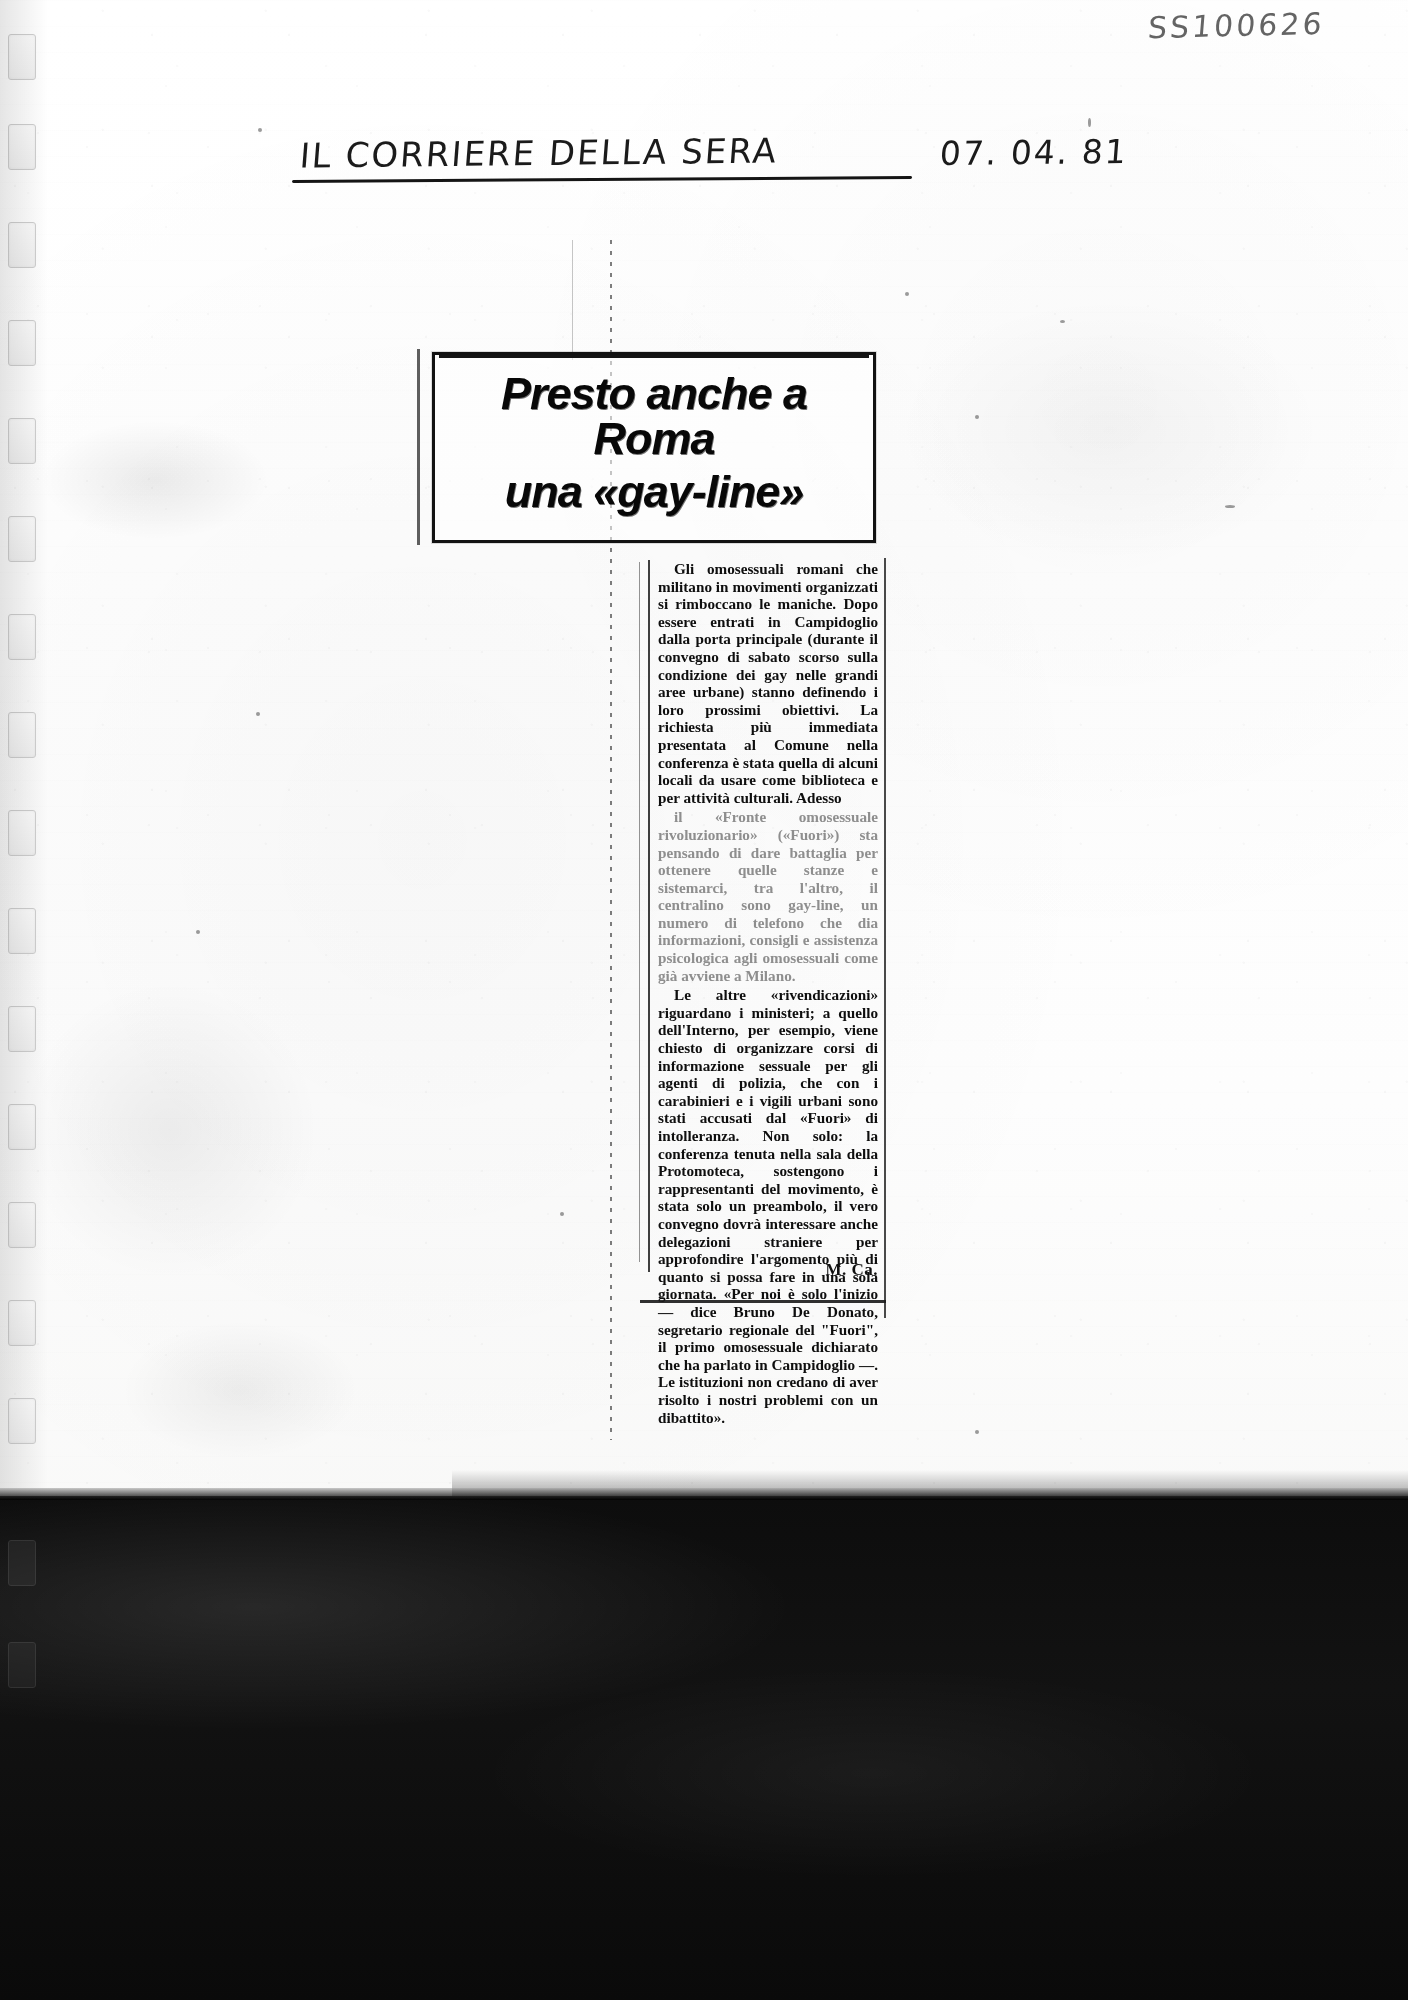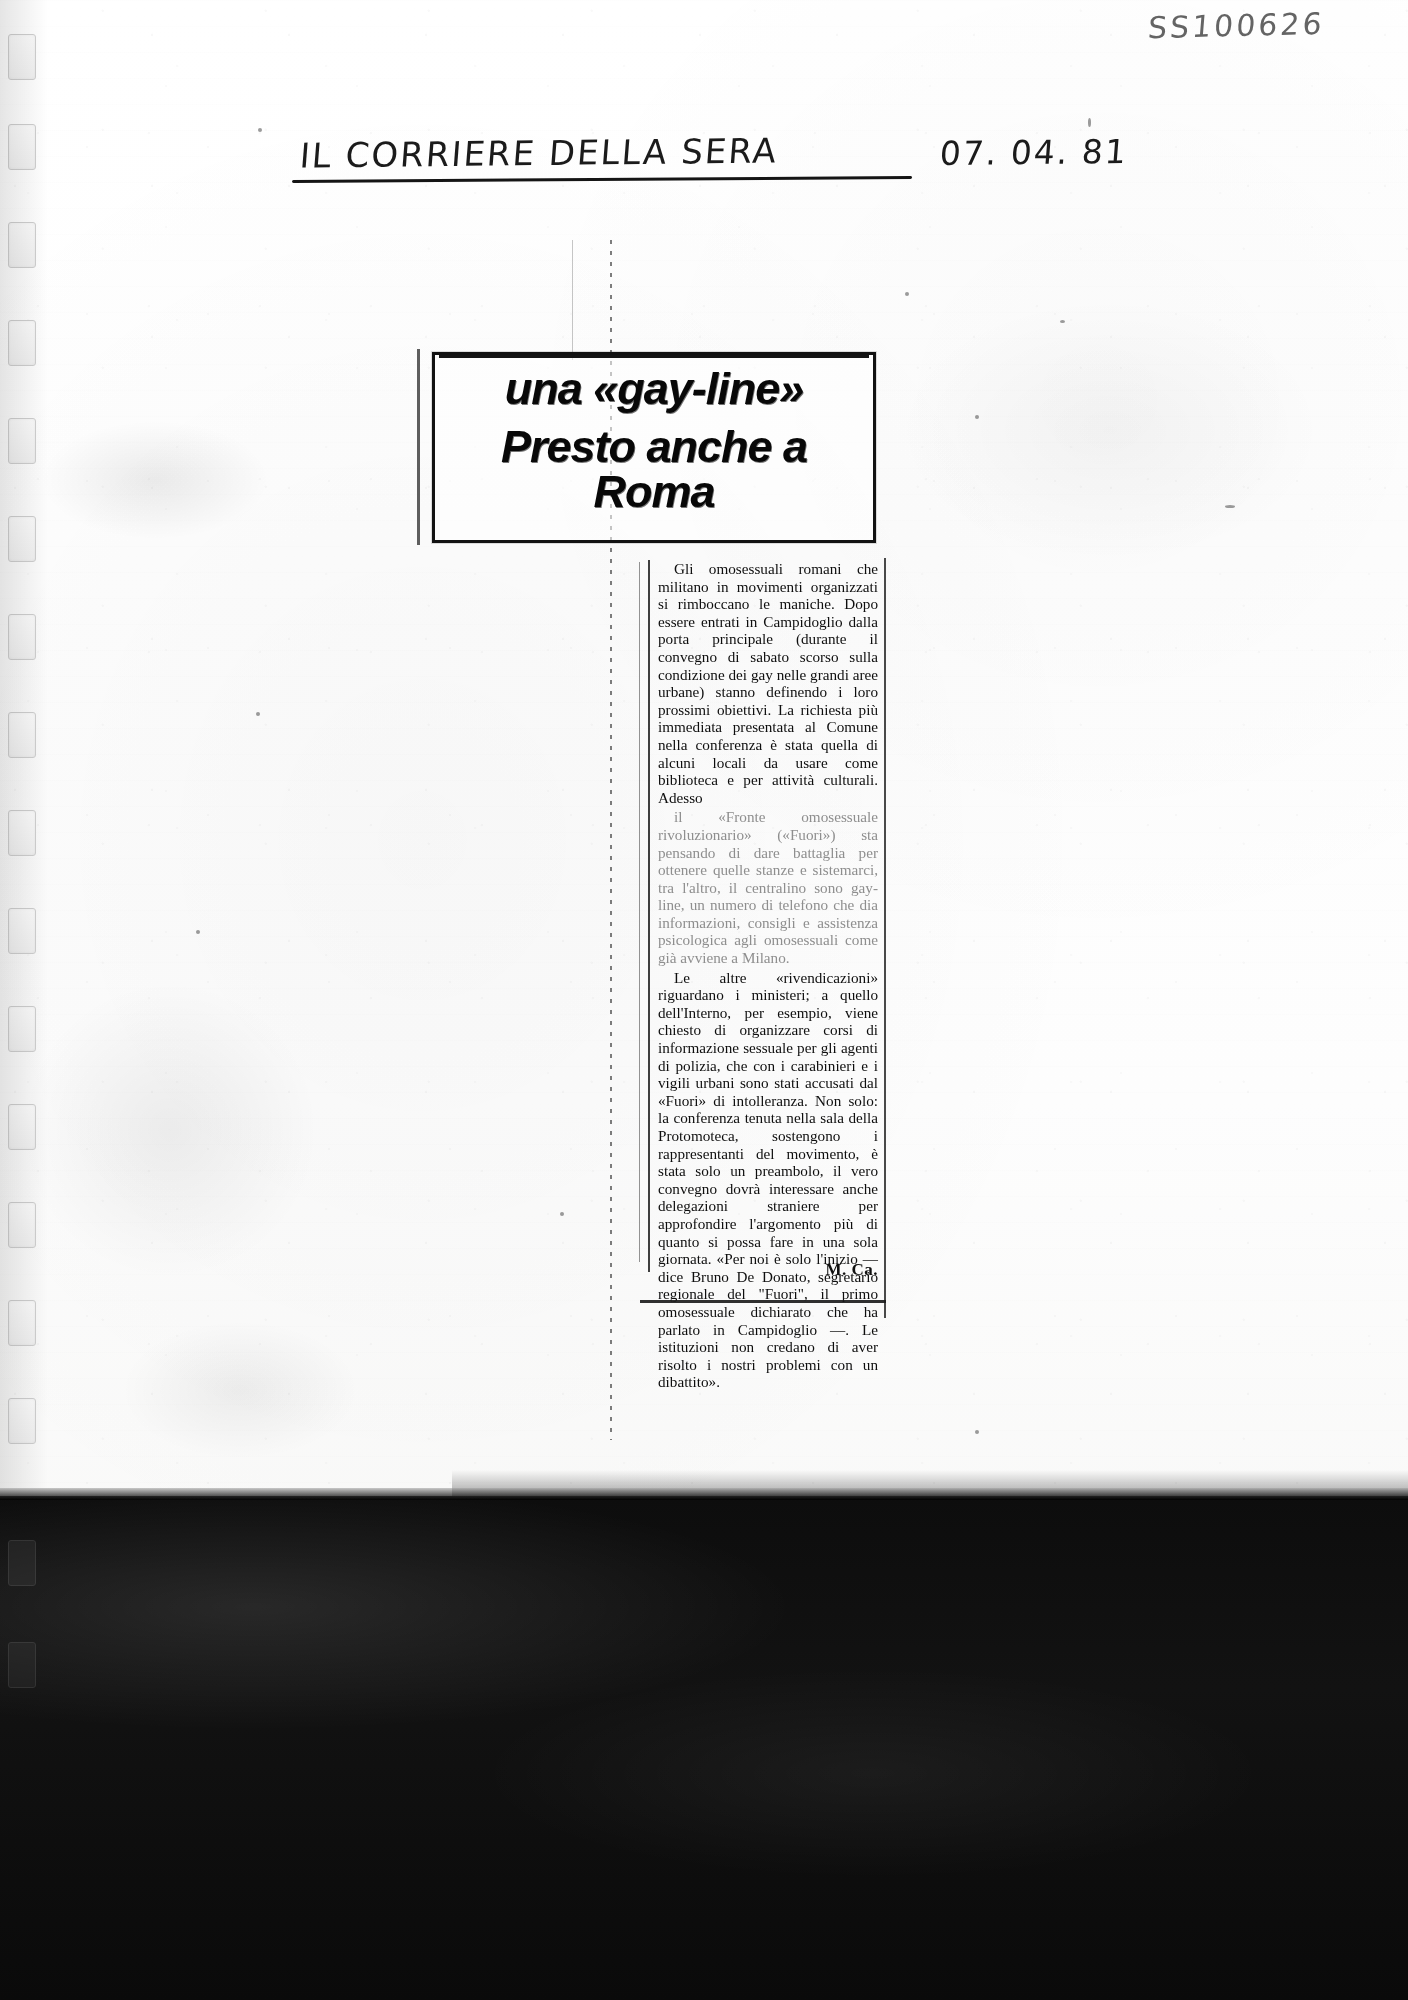--- a/index.html
+++ b/index.html
@@ -131,21 +131,21 @@
     position:absolute;left:236px;top:-2px;width:2px;height:760px;background:#1d1d1d;opacity:.8;
   }
   #body-text{
     position:absolute;left:10px;top:0px;width:224px;
     font-family:"Liberation Serif", serif;
     font-size:15.2px;line-height:17.6px;
     color:#0e0e0e;
     text-align:justify;
     -webkit-font-smoothing:none;
   }
-  #body-text p{margin:0 4px 0 0;text-indent:16px;}
+  #body-text p{margin:0 4px 0 0;text-indent:16px;font-weight:bold;}
   #body-text p + p{margin-top:2px;}
   .faded{color:#8e8e8e;}
   #byline{
     position:absolute;right:8px;top:700px;
     font-family:"Liberation Serif", serif;
     font-size:17px;font-weight:bold;color:#101010;letter-spacing:.5px;
   }
   #bottom-rule{
     position:absolute;left:640px;top:1300px;width:246px;height:3px;
     background:#1a1a1a;opacity:.9;
@@ -227,22 +227,22 @@
 
   <div id="hand-title" class="hand">IL CORRIERE DELLA SERA</div>
   <div id="hand-date" class="hand">07. 04. 81</div>
   <div id="hand-rule"></div>
 
   <div id="crease"></div>
   <div id="crease2"></div>
 
   <div id="clip-headline">
     <div id="kicker-rule"></div>
+    <div id="headline-1" class="headline-line">Presto anche a Roma</div>
     <div id="headline-2" class="headline-line">una «gay-line»</div>
-    <div id="headline-1" class="headline-line">Presto anche a Roma</div>
   </div>
 
   <div id="clip-body">
     <div id="col-rule-left"></div>
     <div id="col-rule-left2"></div>
     <div id="col-rule-right"></div>
 
     <div id="body-text">
       <p>Gli omosessuali romani che militano in movimenti organizzati si rimboccano le maniche. Dopo essere entrati in Campidoglio dalla porta principale (durante il convegno di sabato scorso sulla condizione dei gay nelle grandi aree urbane) stanno definendo i loro prossimi obiettivi. La richiesta più immediata presentata al Comune nella conferenza è stata quella di alcuni locali da usare come biblioteca e per attività culturali. Adesso</p>
       <p class="faded">il «Fronte omosessuale rivoluzionario» («Fuori») sta pensando di dare battaglia per ottenere quelle stanze e sistemarci, tra l'altro, il centralino sono gay-line, un numero di telefono che dia informazioni, consigli e assistenza psicologica agli omosessuali come già avviene a Milano.</p>

